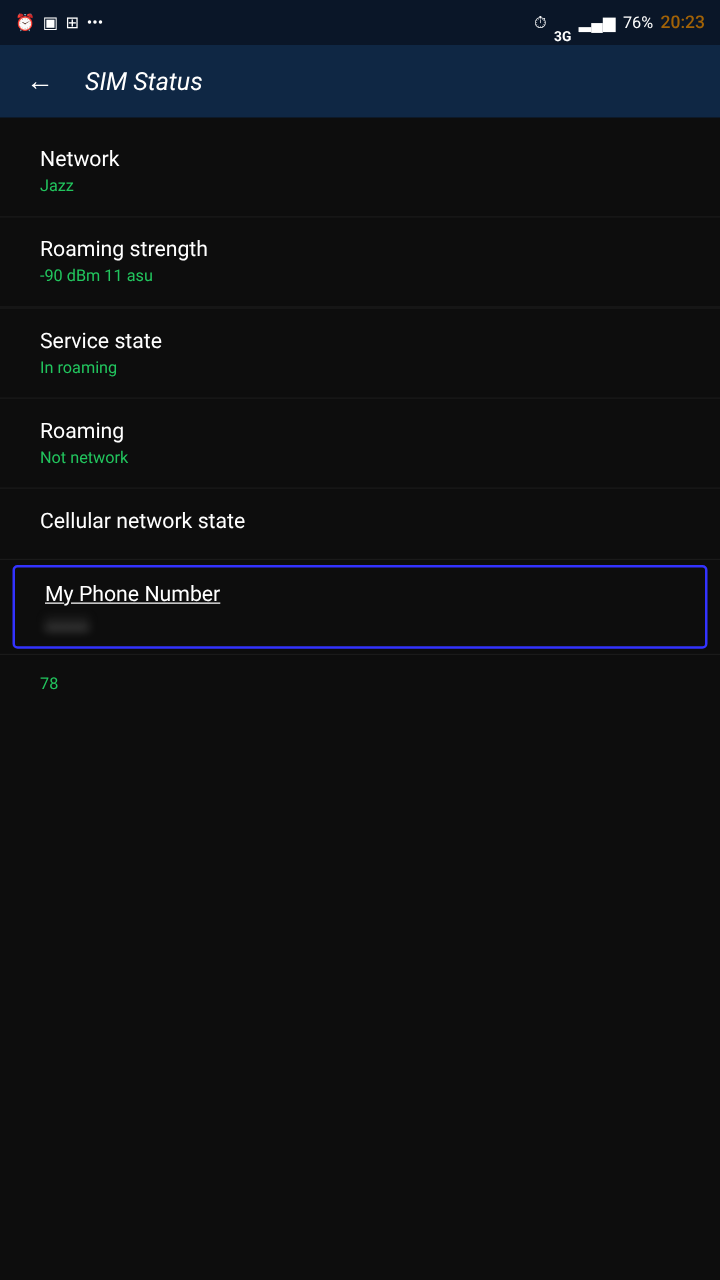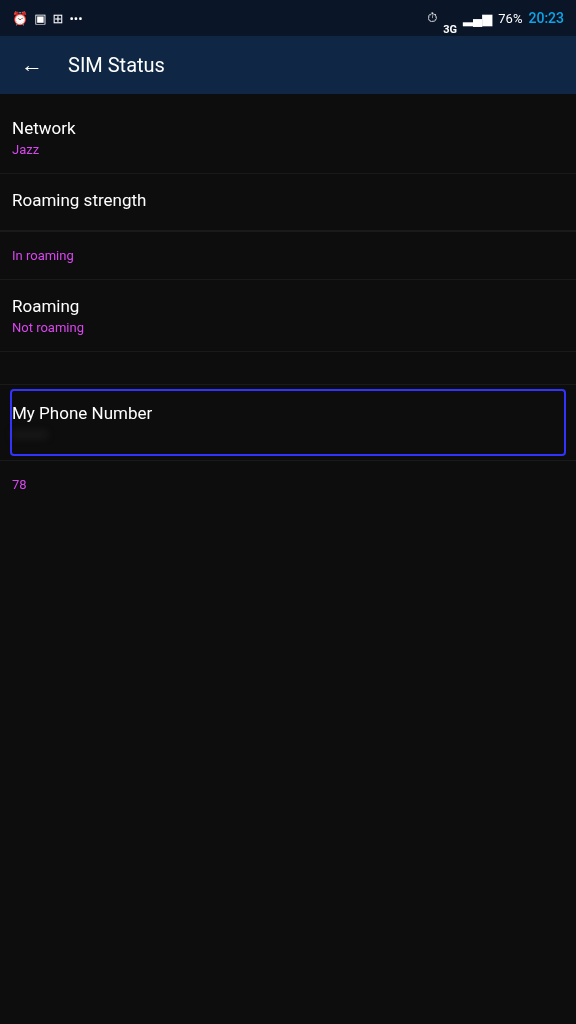--- a/index.html
+++ b/index.html
@@ -39,21 +39,21 @@
     }
 
     .status-icon {
       font-size: 13px;
       color: #ffffff;
     }
 
     .time-text {
       font-size: 14px;
       font-weight: 500;
-      color: #0ea5e9;
+      color: #a16207;
     }
 
     
     .app-bar {
       background-color: #0f2744;
       height: 58px;
       display: flex;
       align-items: center;
       padding: 0 16px;
       gap: 20px;
@@ -67,57 +67,59 @@
       align-items: center;
       justify-content: center;
       width: 32px;
       height: 32px;
     }
 
     .app-bar-title {
       font-size: 20px;
       font-weight: 400;
       color: #ffffff;
+      font-style: italic;
     }
 
     
     .content {
       padding: 8px 0;
     }
 
     .list-item {
-      padding: 16px 12px;
+      padding: 16px 32px;
       border-bottom: none;
     }
 
     .list-item-title {
       font-size: 17px;
       font-weight: 400;
       color: #ffffff;
       margin-bottom: 4px;
     }
 
     .list-item-subtitle {
       font-size: 13px;
-      color: #d946ef;
+      color: #22c55e;
     }
 
     .list-item-subtitle.blurred {
       color: #555;
       filter: blur(4px);
       user-select: none;
     }
 
     
     .highlighted-item {
       border: 2.5px solid #3333ff;
       border-radius: 4px;
       margin: 4px 10px;
-      padding: 12px 0;
+      padding: 12px 24px;
       background-color: transparent;
+      text-decoration: underline;
     }
 
     .divider {
       height: 1px;
       background-color: #1a1a1a;
       margin: 0 0;
     }
   </style>
 </head>
 <body>
@@ -146,33 +148,36 @@
 </div>
 
 <div class="content">
 <div class="list-item">
       <div class="list-item-title">Network</div>
       <div class="list-item-subtitle">Jazz</div>
     </div>
     <div class="divider"></div>
     <div class="list-item">
       <div class="list-item-title">Roaming strength</div>
+      <div class="list-item-subtitle">-90 dBm 11 asu</div>
     </div>
     <div class="divider"></div>
     <div class="divider"></div>
     <div class="list-item">
+      <div class="list-item-title">Service state</div>
       <div class="list-item-subtitle">In roaming</div>
     </div>
     <div class="divider"></div>
     <div class="list-item">
       <div class="list-item-title">Roaming</div>
-      <div class="list-item-subtitle">Not roaming</div>
+      <div class="list-item-subtitle">Not network</div>
     </div>
     <div class="divider"></div>
     <div class="list-item">
+      <div class="list-item-title">Cellular network state</div>
     </div>
     <div class="divider"></div>
     <div class="highlighted-item">
       <div class="list-item-title">My Phone Number</div>
       <div class="list-item-subtitle blurred">••••••••</div>
     </div>
     <div class="divider"></div>
     <div class="list-item">
       <div class="list-item-subtitle">78</div>
     </div>

